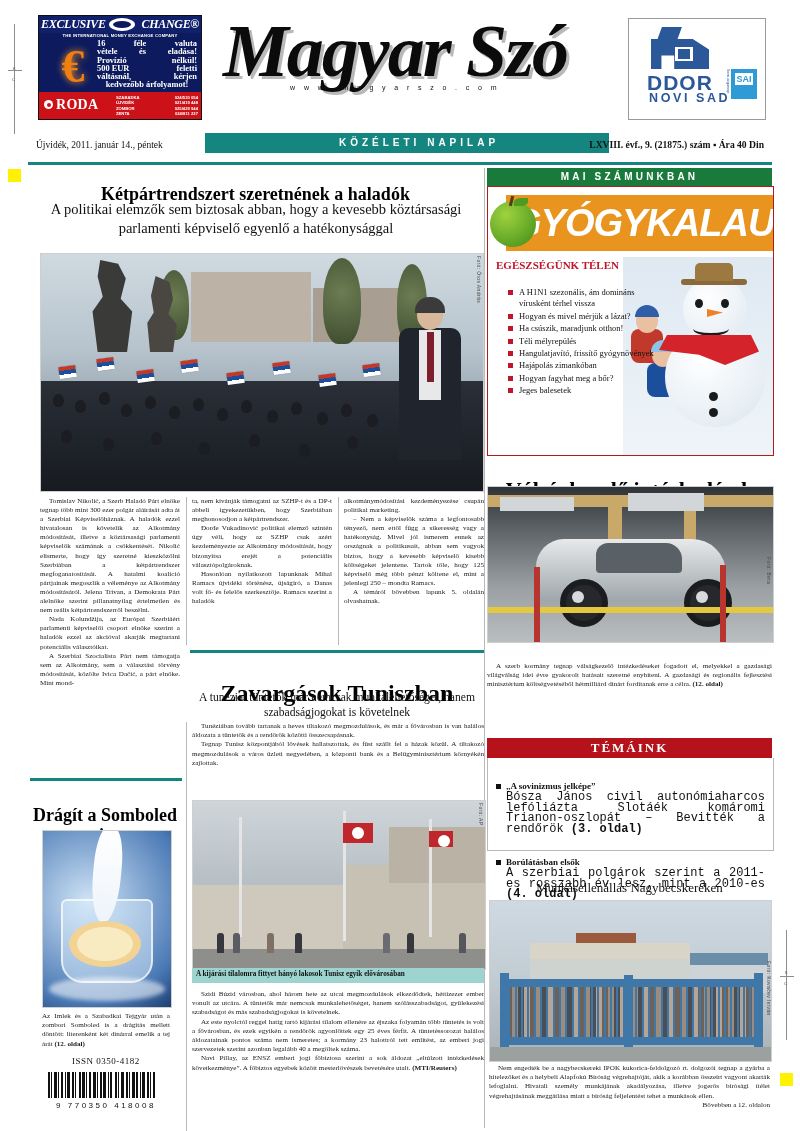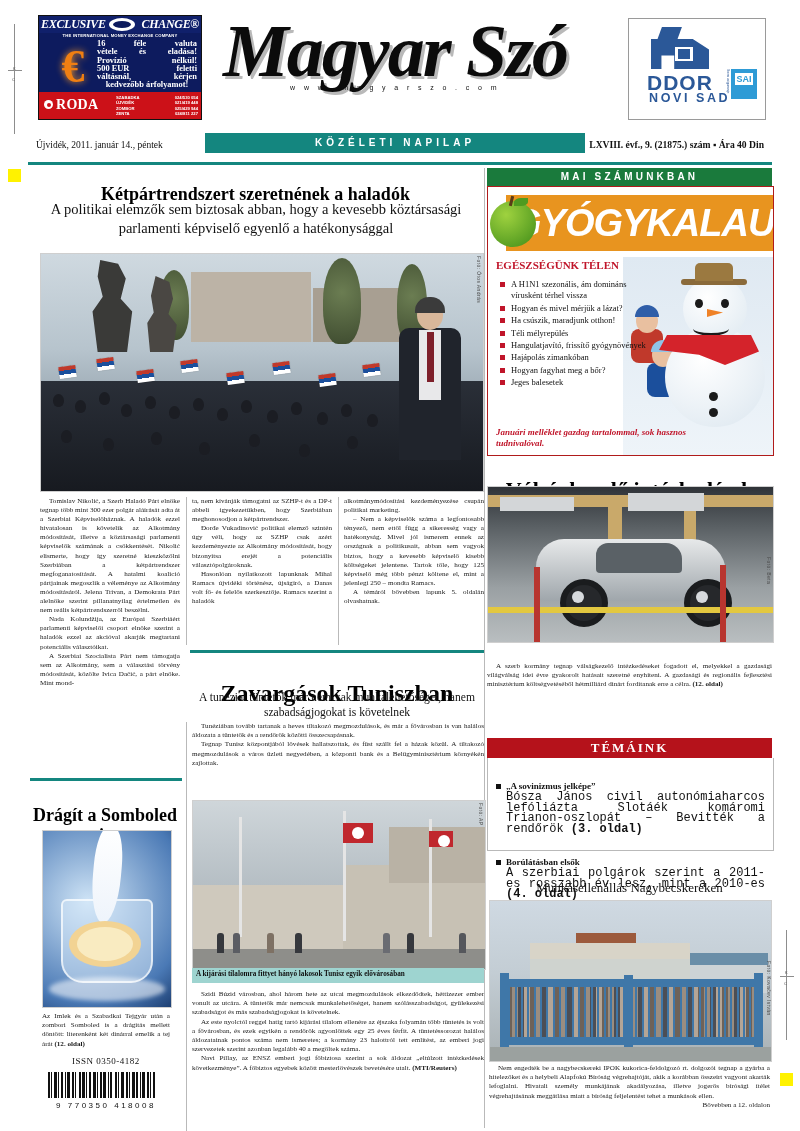--- a/index.html
+++ b/index.html
@@ -42,21 +42,21 @@
   .ad-roda{position:absolute;left:5px;top:5px;font-family:"Liberation Serif",serif;font-weight:bold;font-size:14px;color:#fff;letter-spacing:.3px;}
   .ad-dot{position:absolute;left:5px;top:8px;width:9px;height:9px;border-radius:50%;background:#fff;}
   .ad-dot:after{content:"";position:absolute;left:2.5px;top:2.5px;width:4px;height:4px;border-radius:50%;background:#cc1118;}
   .ad-phones{position:absolute;right:3px;top:3px;width:82px;font-family:"Liberation Sans",sans-serif;font-weight:bold;font-size:4.2px;line-height:5.4px;color:#fff;}
   .ad-phones div{display:flex;justify-content:space-between;}
 
   .dateline{position:absolute;left:36px;top:140px;font-size:9.5px;font-family:"Liberation Serif",serif;color:#111;}
   .logo{position:absolute;left:205px;top:12px;width:380px;text-align:center;}
   .logo .word{font-family:"Liberation Serif",serif;font-weight:bold;font-style:italic;font-size:74px;line-height:78px;letter-spacing:-2px;color:#0b0b0b;text-shadow:3px 3px 0 #b9b9b9;}
   .logo .url{font-family:"Liberation Sans",sans-serif;font-size:7px;letter-spacing:3.4px;color:#111;margin-top:-6px;}
-  .tealbar{position:absolute;left:205px;top:133px;width:380px;height:20px;background:#14867f;}
+  .tealbar{position:absolute;left:205px;top:133px;width:380px;height:20px;background:#14867f;padding-left:24px;}
   .tealbar span{display:block;text-align:center;color:#fff;font-family:"Liberation Sans",sans-serif;font-size:10px;letter-spacing:4px;font-weight:bold;line-height:20px;}
   .ddor{position:absolute;left:628px;top:18px;width:136px;height:100px;border:1px solid #9a9a9a;background:#fff;}
   .ddor .mark{position:absolute;left:22px;top:8px;width:60px;height:42px;}
   .ddor .m1{position:absolute;left:8px;top:0;width:20px;height:16px;background:#2b5898;transform:skewX(-20deg);}
   .ddor .m2{position:absolute;left:0;top:12px;width:58px;height:30px;background:#2b5898;clip-path:polygon(0 0,72% 0,100% 35%,100% 100%,40% 100%,40% 55%,18% 55%,18% 100%,0 100%);}
   .ddor .m3{position:absolute;left:24px;top:20px;width:18px;height:14px;background:#fff;}
   .ddor .m4{position:absolute;left:27px;top:22px;width:12px;height:10px;background:#2b5898;}
   .ddor .d1{font-family:"Liberation Sans",sans-serif;font-weight:bold;font-size:21px;color:#2b5898;letter-spacing:1px;position:absolute;left:18px;top:52px;}
   .ddor .d2{font-family:"Liberation Sans",sans-serif;font-weight:bold;font-size:12.5px;color:#2b5898;letter-spacing:2.6px;position:absolute;left:20px;top:72px;}
   .ddor .sai{position:absolute;right:8px;top:50px;width:26px;height:30px;background:#2e9bd6;}
@@ -141,21 +141,21 @@
   #gyogy-panel{position:absolute;left:487px;top:186px;width:285px;height:268px;border:1px solid #b01b1b;background:#fff;overflow:hidden;}
   .gy-orange{position:absolute;left:18px;top:8px;width:267px;height:56px;background:#e8941f;}
   .gy-word{position:absolute;left:24px;top:12px;width:250px;text-align:center;font-family:"Liberation Sans",sans-serif;font-weight:bold;font-style:italic;font-size:38px;line-height:48px;color:#fff;letter-spacing:-1px;}
   .gy-apple{position:absolute;left:2px;top:14px;width:46px;height:46px;border-radius:50%;background:radial-gradient(circle at 35% 30%,#9fd23f,#3f8c18);}
   .gy-apple:before{content:"";position:absolute;left:20px;top:-5px;width:3px;height:10px;background:#5b3b17;transform:rotate(14deg);}
   .gy-apple:after{content:"";position:absolute;left:24px;top:-3px;width:14px;height:8px;border-radius:50% 0 50% 0;background:#4e9b20;}
   .gy-head{position:absolute;left:8px;top:72px;font-family:"Liberation Serif",serif;font-weight:bold;font-size:11px;color:#c0152a;}
   .gy-list{position:absolute;left:8px;top:88px;width:150px;font-family:"Liberation Serif",serif;font-size:8.5px;line-height:11.4px;color:#111;}
   .gy-list li{list-style:none;margin:0 0 1px 0;padding-left:11px;position:relative;}
   .gy-list li:before{content:"";position:absolute;left:0;top:3px;width:5px;height:5px;background:#c0152a;}
-  .gy-list{margin:4px;padding:0;}
+  .gy-list{margin:12px;padding:0;}
   .gy-foot{position:absolute;left:8px;bottom:6px;width:215px;font-family:"Liberation Serif",serif;font-weight:bold;font-style:italic;font-size:9px;line-height:11px;color:#c0152a;}
   .snow-scene{position:absolute;right:0;top:70px;width:150px;height:198px;background:linear-gradient(#dfe9f2,#eef4f9);}
   .snowman{position:absolute;right:6px;top:20px;width:104px;height:150px;}
   .sm-b{position:absolute;left:2px;bottom:0;width:100px;height:100px;border-radius:50%;background:radial-gradient(circle at 38% 32%,#ffffff,#dbe6ef);}
   .sm-h{position:absolute;left:20px;top:0;width:64px;height:64px;border-radius:50%;background:radial-gradient(circle at 38% 32%,#ffffff,#dde8f0);}
   .sm-hat{position:absolute;left:18px;top:-14px;width:66px;height:22px;}
   .sm-hat i{position:absolute;left:0;top:16px;width:66px;height:6px;border-radius:3px;background:#8a6a3a;}
   .sm-hat b{position:absolute;left:14px;top:0;width:38px;height:18px;border-radius:5px 5px 0 0;background:#9b7940;}
   .sm-eye{position:absolute;width:8px;height:9px;border-radius:50%;background:#1a1a1a;top:22px;}
   .sm-nose{position:absolute;left:44px;top:32px;width:16px;height:8px;background:#ef8227;clip-path:polygon(0 0,100% 45%,0 100%);}
@@ -571,21 +571,20 @@
     <ul class="gy-list">
       <li>A H1N1 szezonális, ám domináns vírusként tér­hel vissza</li>
       <li>Hogyan és mivel mérjük a lázat?</li>
       <li>Ha csúszik, maradjunk otthon!</li>
       <li>Téli mélyrepülés</li>
       <li>Hangulatjavító, frissítő gyógynövények</li>
       <li>Hajápolás zimankóban</li>
       <li>Hogyan fagyhat meg a bőr?</li>
       <li>Jeges balesetek</li>
     </ul>
-    <div class="gy-foot">Januári melléklet gazdag tartalommal, sok hasznos tudnivalóval.</div>
   </div>
 
   <h2 class="sec-title" id="valsag-title">Válságkezelő intézkedések</h2>
   <div class="photo" id="car-photo">
     <div class="car-bg"></div>
     <div class="car-beam" style="left:0;top:8px;width:285px;height:12px;"></div>
     <div class="car-beam" style="left:120px;top:14px;width:14px;height:56px;"></div>
     <div class="car-beam" style="left:196px;top:14px;width:12px;height:96px;"></div>
     <div style="position:absolute;left:12px;top:10px;width:74px;height:14px;background:#d3d6d8;"></div>
     <div style="position:absolute;left:140px;top:6px;width:76px;height:18px;background:#d3d6d8;"></div>

